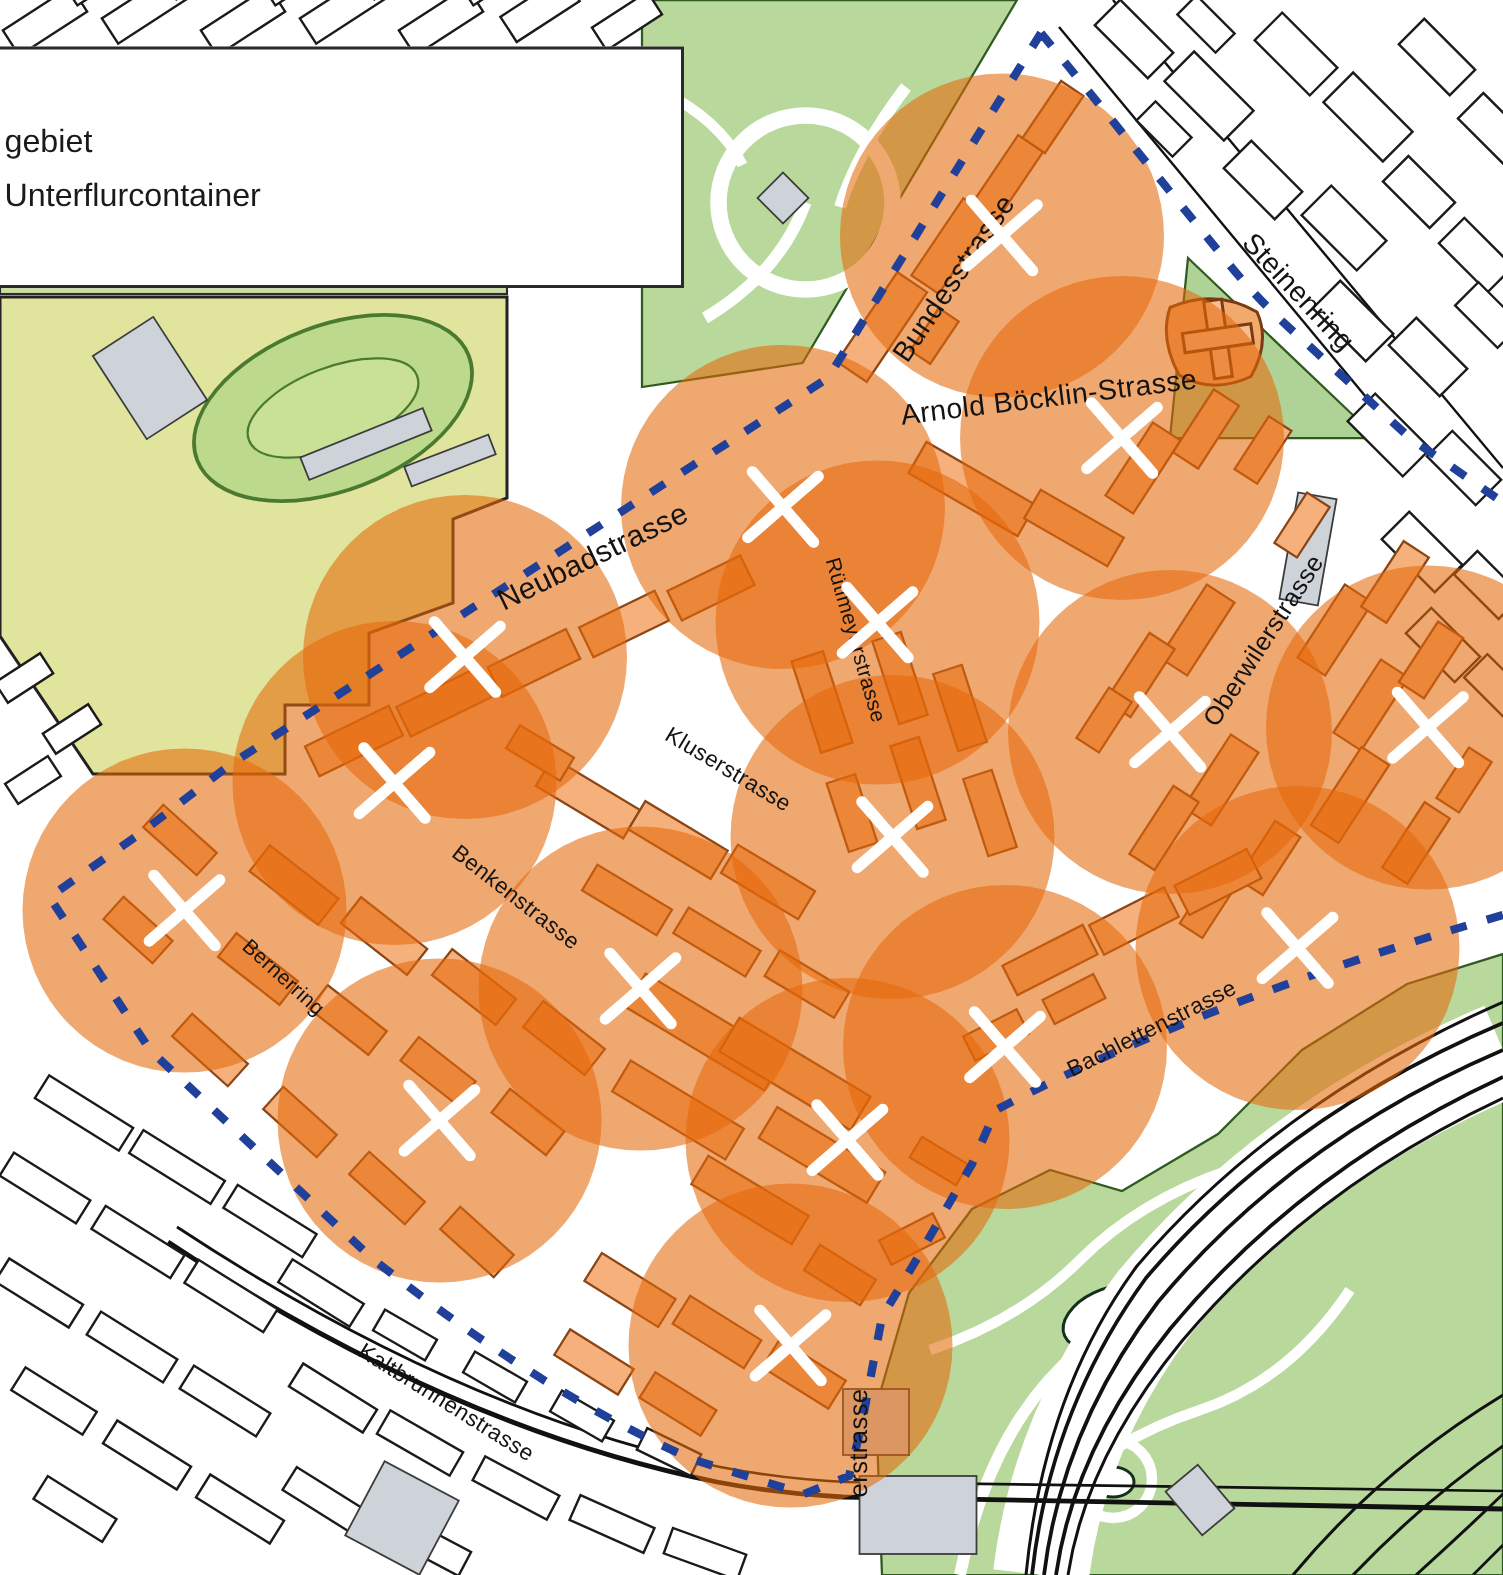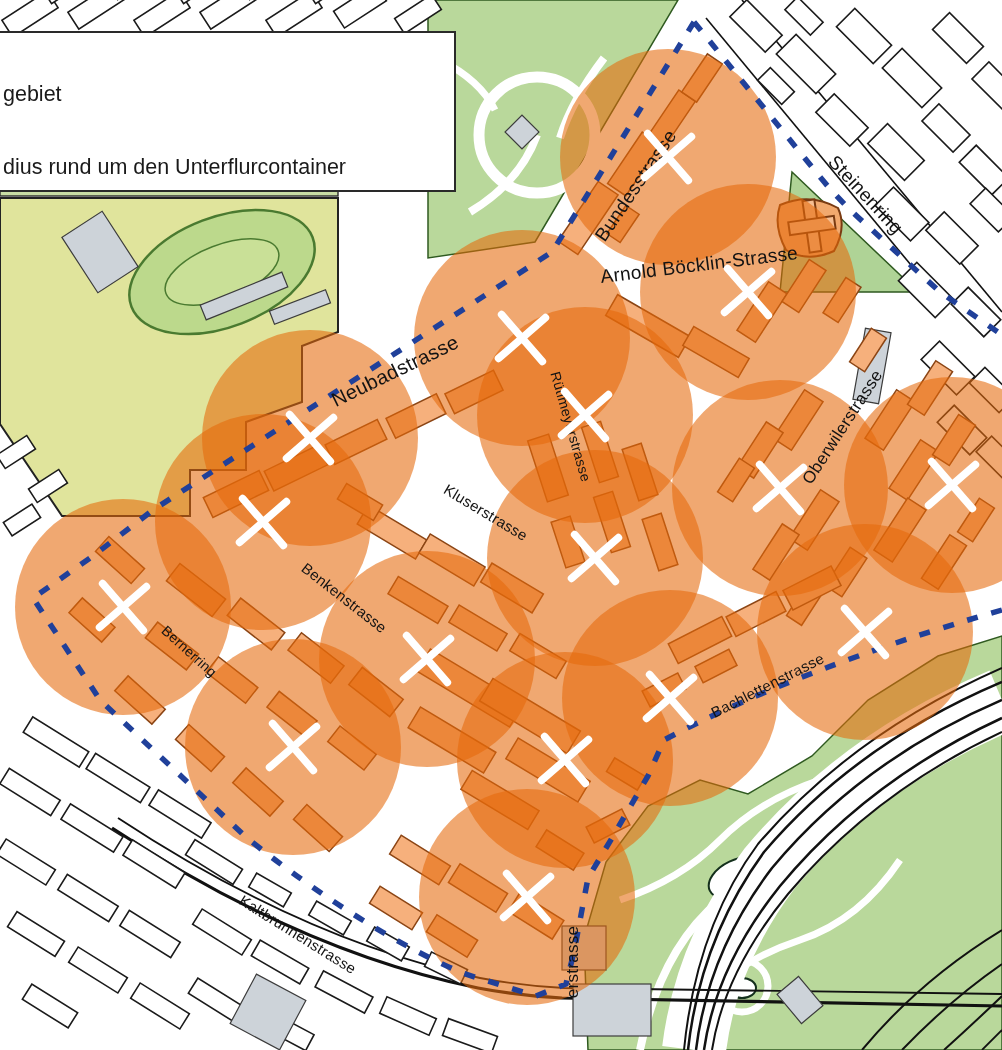--- a/index.html
+++ b/index.html
@@ -335,15 +335,15 @@
         </g>
         <g transform="translate(527 897) rotate(4)">
           <line x1="-22" y1="-22" x2="22" y2="22" stroke="#FFFFFF" stroke-width="7.5" stroke-linecap="round"></line>
           <line x1="-22" y1="22" x2="22" y2="-22" stroke="#FFFFFF" stroke-width="7.5" stroke-linecap="round"></line>
         </g>
       </g>
 </svg>
 
   <div class="legend">
     <div class="row r0">gebiet</div>
-    <div class="row r2">dius rund um den Unterflurcontainer</div>
+    <div class="row r1">Unterflurcontainer</div>
   </div>
 </div>
 
 </body></html>

